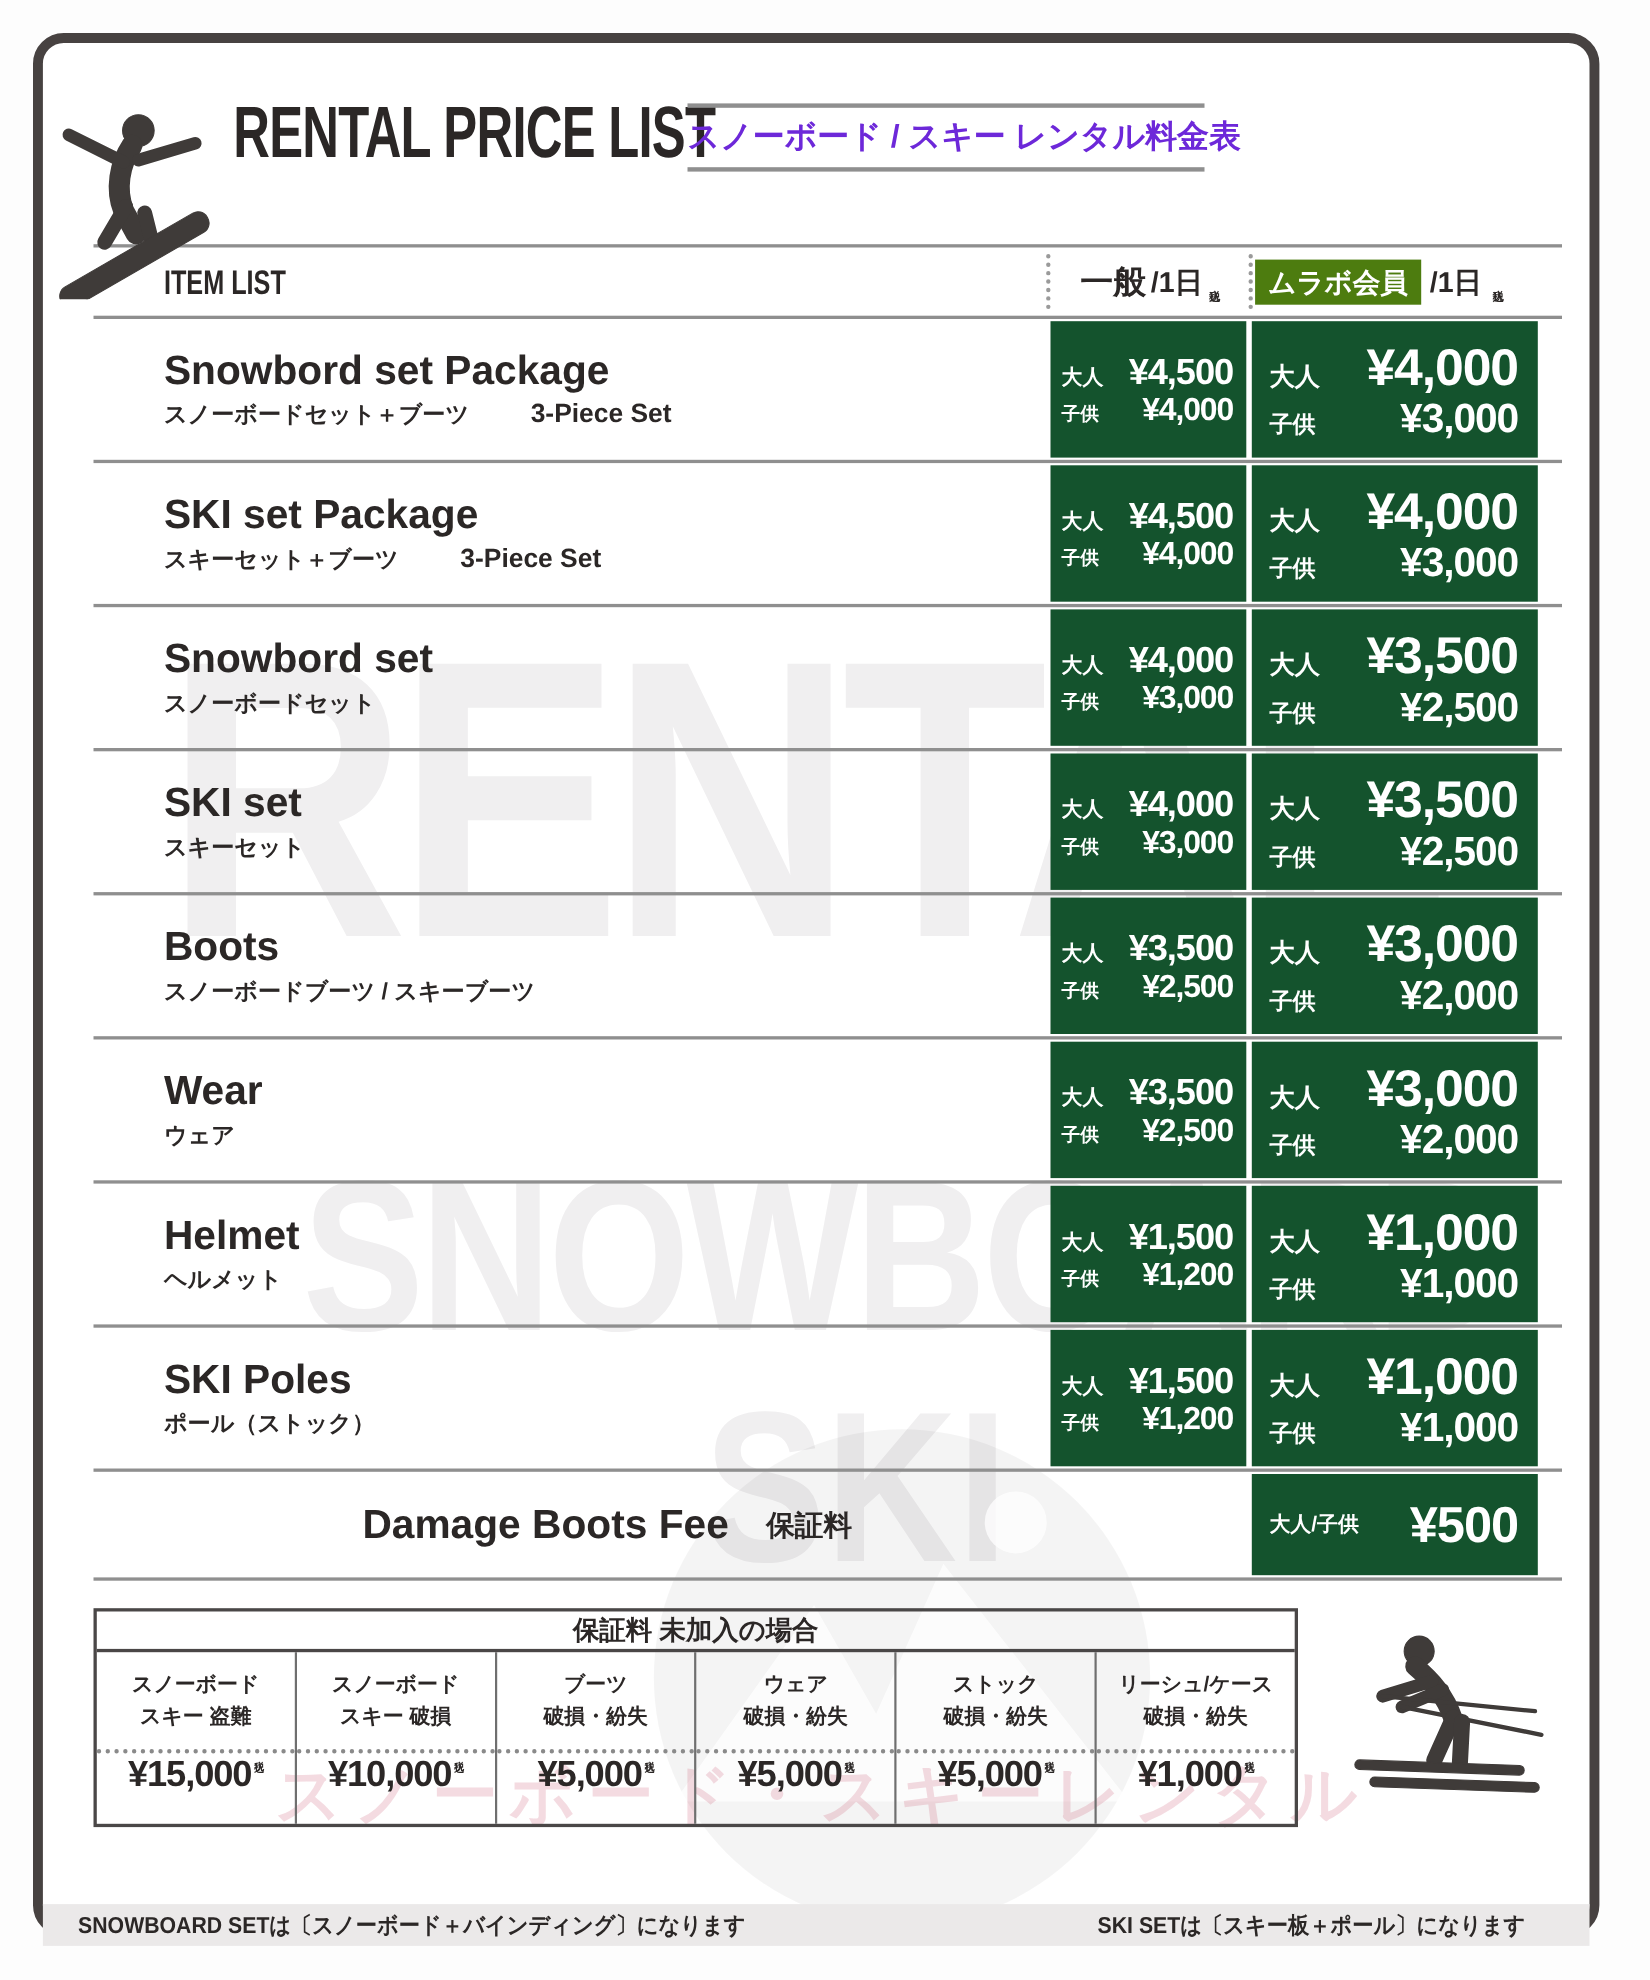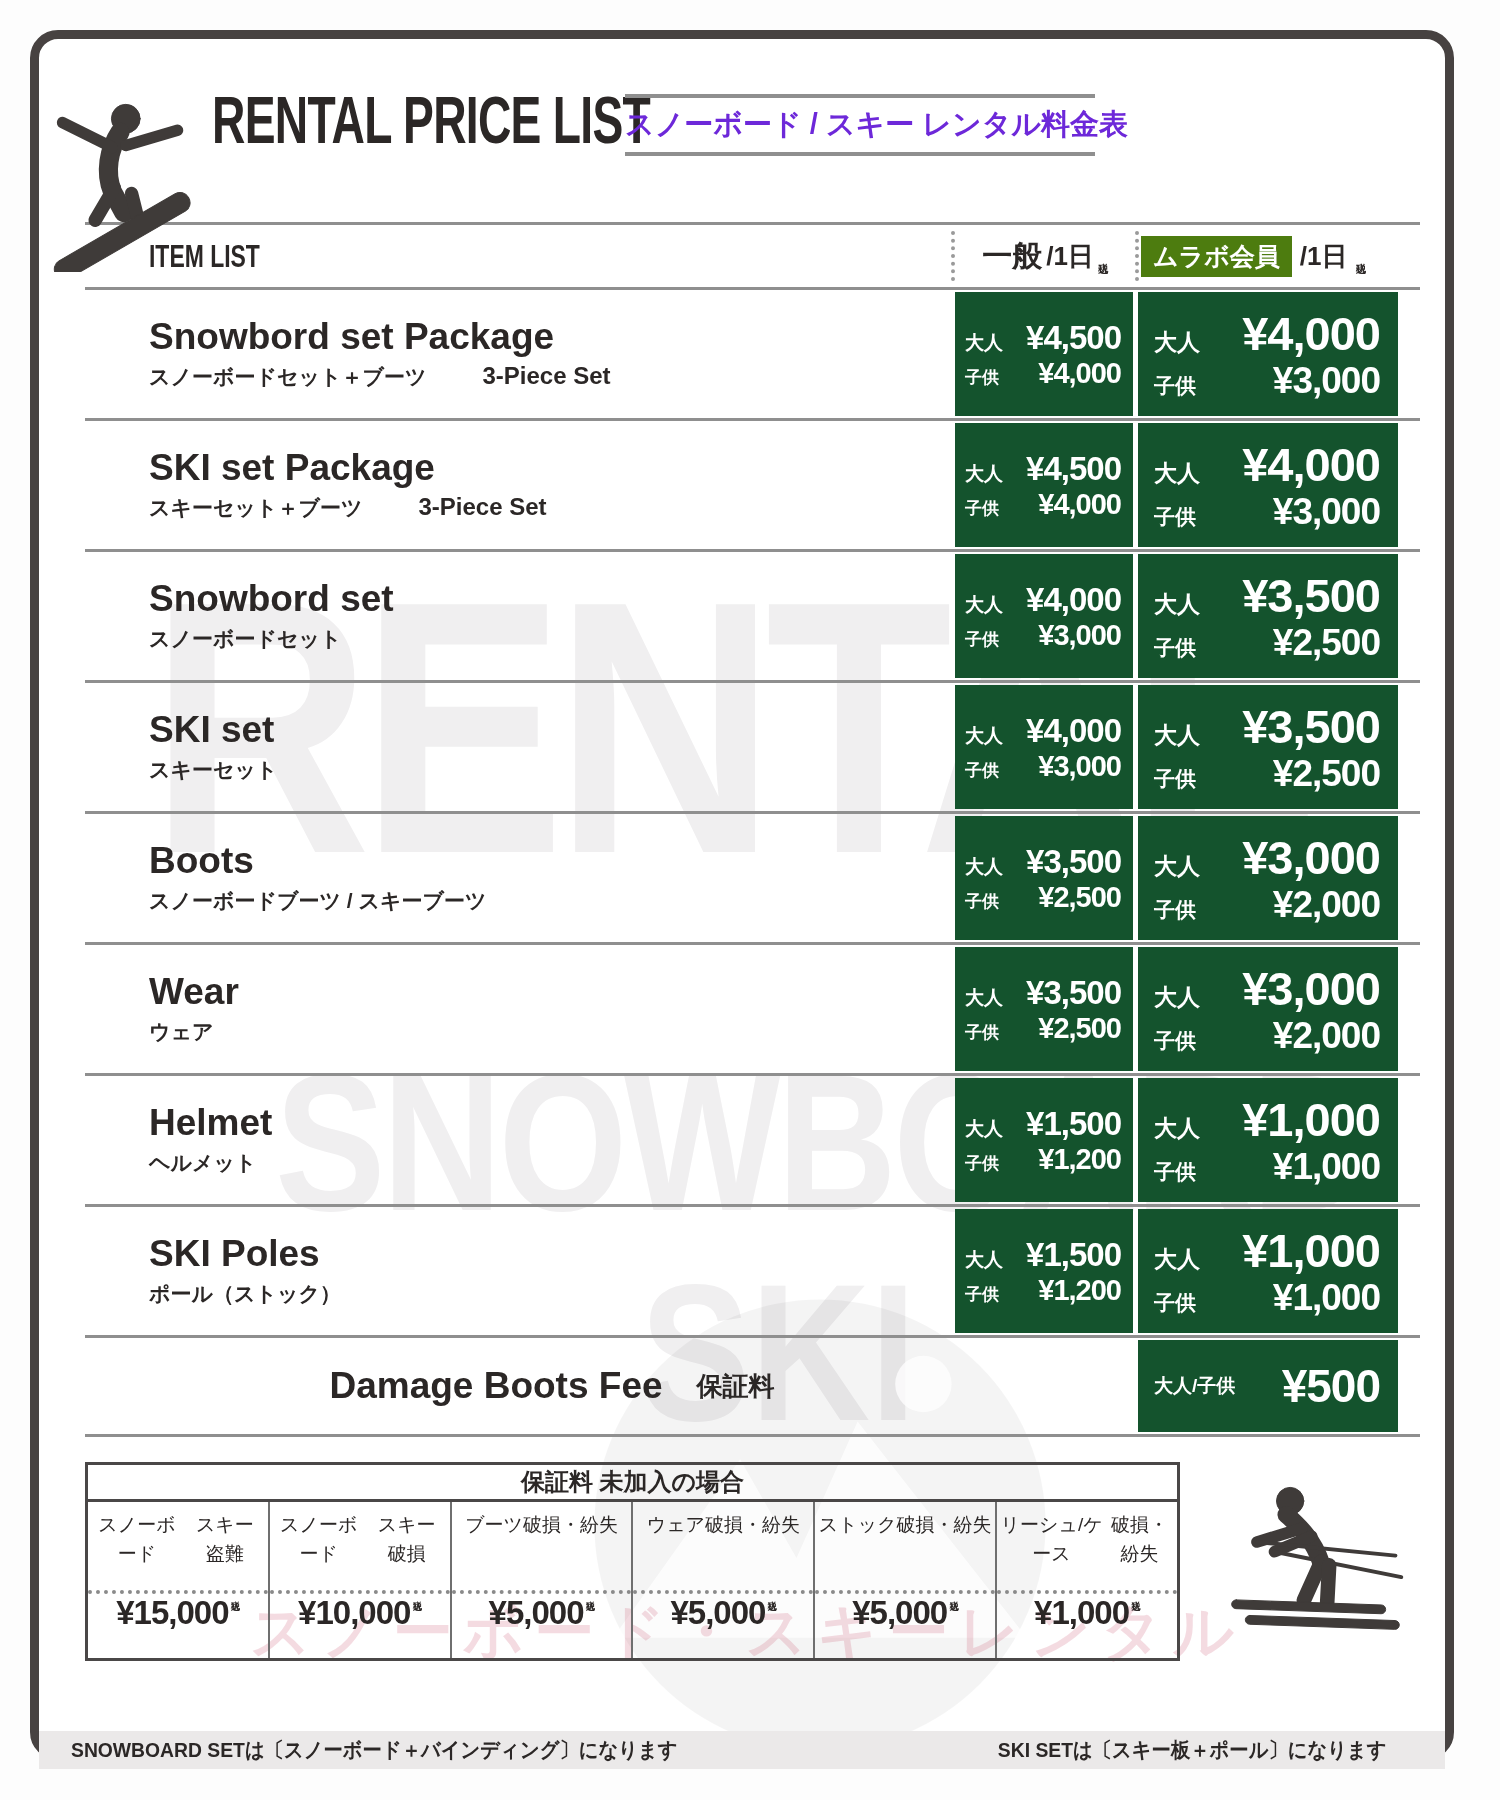--- a/index.html
+++ b/index.html
@@ -82,21 +82,21 @@
   .c-mem.single .pval{font-size:46px;}
   
   .penalty{
     position:absolute;left:85px;top:1462px;width:1095px;z-index:2;
     border:3px solid #4a4747;box-sizing:border-box;background:transparent;
   }
   .p-title{border-bottom:3px solid #4a4747;text-align:center;font-size:24px;font-weight:bold;padding:1px 0;}
   .p-cols{display:flex;}
   .p-col{flex:1;border-left:2px solid #6f6f6f;display:flex;flex-direction:column;}
   .p-col:first-child{border-left:none;}
-  .p-h{min-height:72px;display:flex;flex-direction:row;justify-content:center;text-align:center;font-size:19px;font-weight:normal;line-height:1.55;padding:8px 2px;}
+  .p-h{min-height:72px;display:flex;flex-direction:column;justify-content:center;text-align:center;font-size:19px;font-weight:bold;line-height:1.55;padding:8px 2px;}
   .p-v{border-top:4px dotted #8a8a8a;height:64px;display:flex;justify-content:center;font-size:33px;font-weight:bold;letter-spacing:-1px;gap:2px;}
   .p-v .tax{font-size:9px;}
   
   .skier{position:absolute;left:1218px;top:1468px;width:195px;height:185px;z-index:2;}
   .foot-strip{
     position:absolute;left:39px;top:1687px;width:1406px;height:38px;background:#ebe9e9;z-index:2;
     display:flex;align-items:center;justify-content:space-between;padding:0 58px 0 32px;box-sizing:border-box;margin-top:44px;
   }
   .foot-note{font-size:21px;font-weight:bold;color:#2b2726;transform:scaleX(.92);white-space:nowrap;}
   .foot-note.left{transform-origin:left;}

